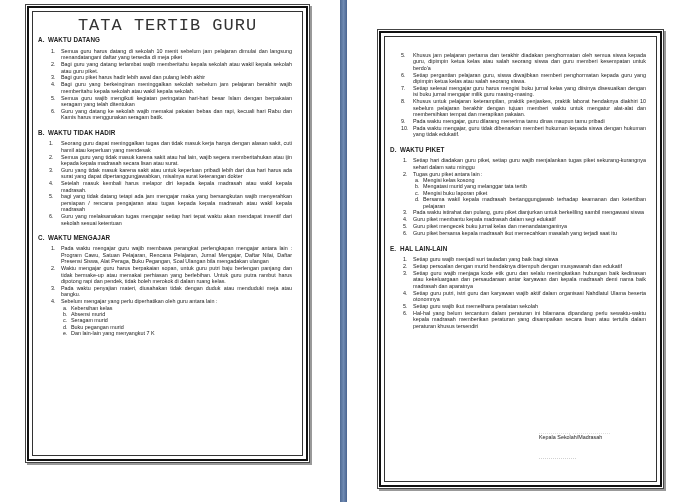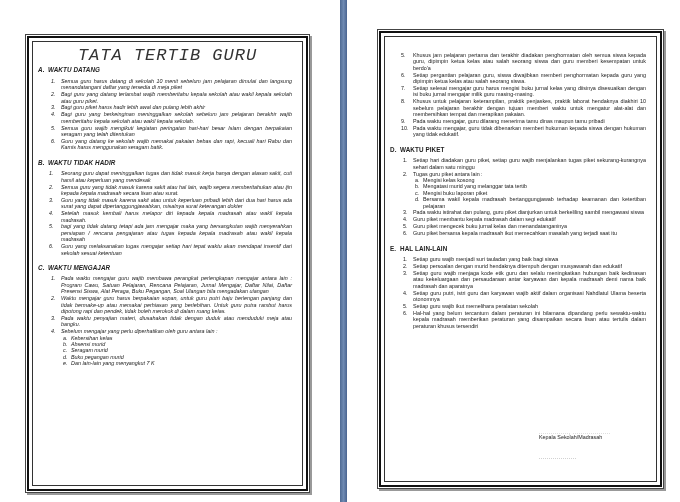--- a/index.html
+++ b/index.html
@@ -15,21 +15,21 @@
     }
     .page {
       position: absolute; box-sizing: border-box;
       border: 2px solid #111;
       box-shadow: 0 0 0 1px #fff, 0 0 0 2px #444, 2px 2px 0 2px #999;
       background: #fff;
     }
     .page-inner {
       position: absolute; inset: 3px; border: 1px solid #333;
     }
-    #left-page { left: 27px; top: 36px; width: 281px; height: 455px; font-style: italic; }
+    #left-page { left: 27px; top: 6px; width: 281px; height: 455px; }
     #right-page { left: 379px; top: 31px; width: 283px; height: 456px; }
 
     .content { position: absolute; left: 0; right: 0; top: 0; bottom: 0; font-size: 5.4px; line-height: 6.4px; }
     .title {
       font-family: "Liberation Mono", monospace;
       font-size: 17px; letter-spacing: 1px; color: #333;
       text-align: center; margin-top: 15px; margin-bottom: 8px; font-weight: normal;
     }
     .section-heading {
       font-weight: bold; font-size: 6.3px; margin: 0 0 4px 9px; letter-spacing: 0.1px;

